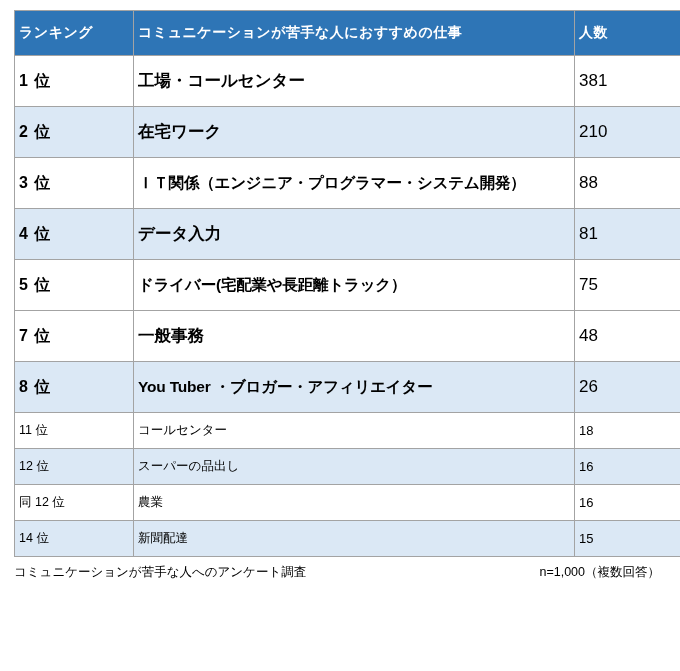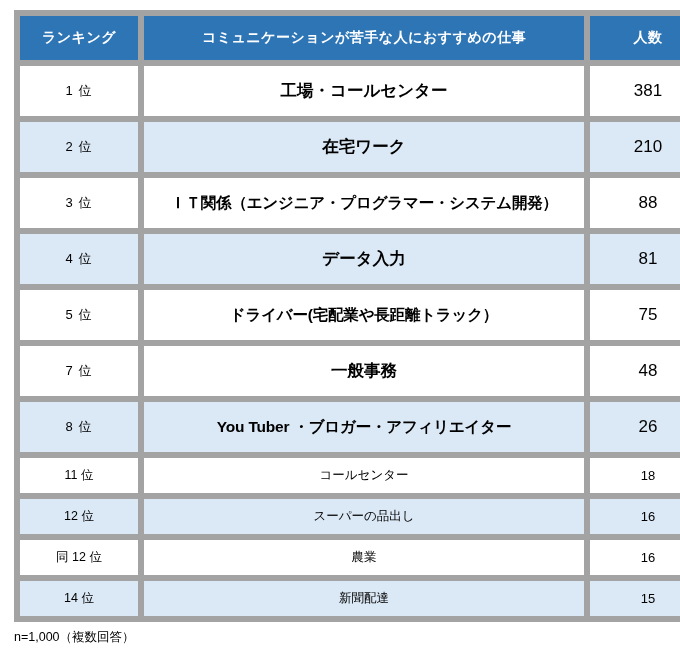--- a/index.html
+++ b/index.html
@@ -21,45 +21,45 @@
     padding: 10px 14px 0 14px;
     position: relative;
   }
   table.rank-table {
     border-collapse: collapse;
     width: 652px;
     table-layout: fixed;
   }
   table.rank-table th,
   table.rank-table td {
-    border: 6px solid #a3a3a3;
+    border: 1px solid #a3a3a3;
     padding: 4px;
-    text-align: center;
+    text-align: left;
     vertical-align: middle;
   }
   thead th {
     background: #2e75b6;
     color: #ffffff;
     font-size: 14px;
     font-weight: bold;
     height: 36px;
     letter-spacing: 0.5px;
   }
   th.col-rank { width: 110px; }
   th.col-job  { width: 432px; }
   th.col-num  { width: 108px; }
 
   tbody tr.big td {
     height: 42px;
     font-size: 17px;
     font-weight: bold;
   }
   tbody tr.big td.cell-rank {
-    font-size: 13px;
-    font-weight: normal;
+    font-size: 16px;
+    font-weight: bold;
     letter-spacing: 1px;
   }
   tbody tr.big td.cell-num {
     font-size: 17px;
     font-weight: normal;
   }
   tbody tr.small td {
     height: 27px;
     font-size: 12.5px;
     font-weight: normal;
@@ -166,15 +166,16 @@
         </tr>
         <tr class="small shaded">
           <td class="cell-rank">14 位</td>
           <td class="cell-job">新聞配達</td>
           <td class="cell-num">15</td>
         </tr>
       </tbody>
   </table>
 
   <div class="footer">
+    <span class="note-left">コミュニケーションが苦手な人へのアンケート調査</span>
     <span class="note-right">n=1,000（複数回答）</span>
   </div>
 </div>
 
 </body></html>

